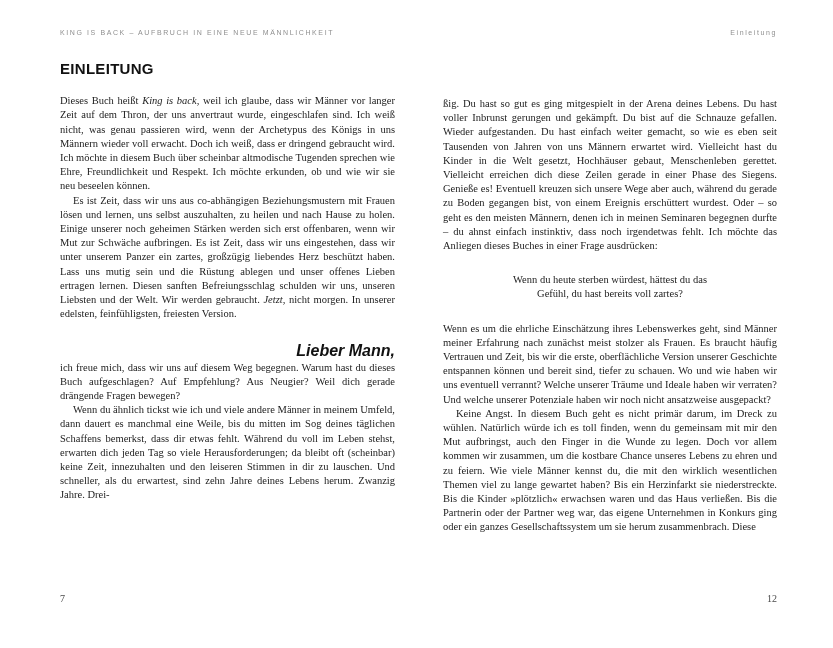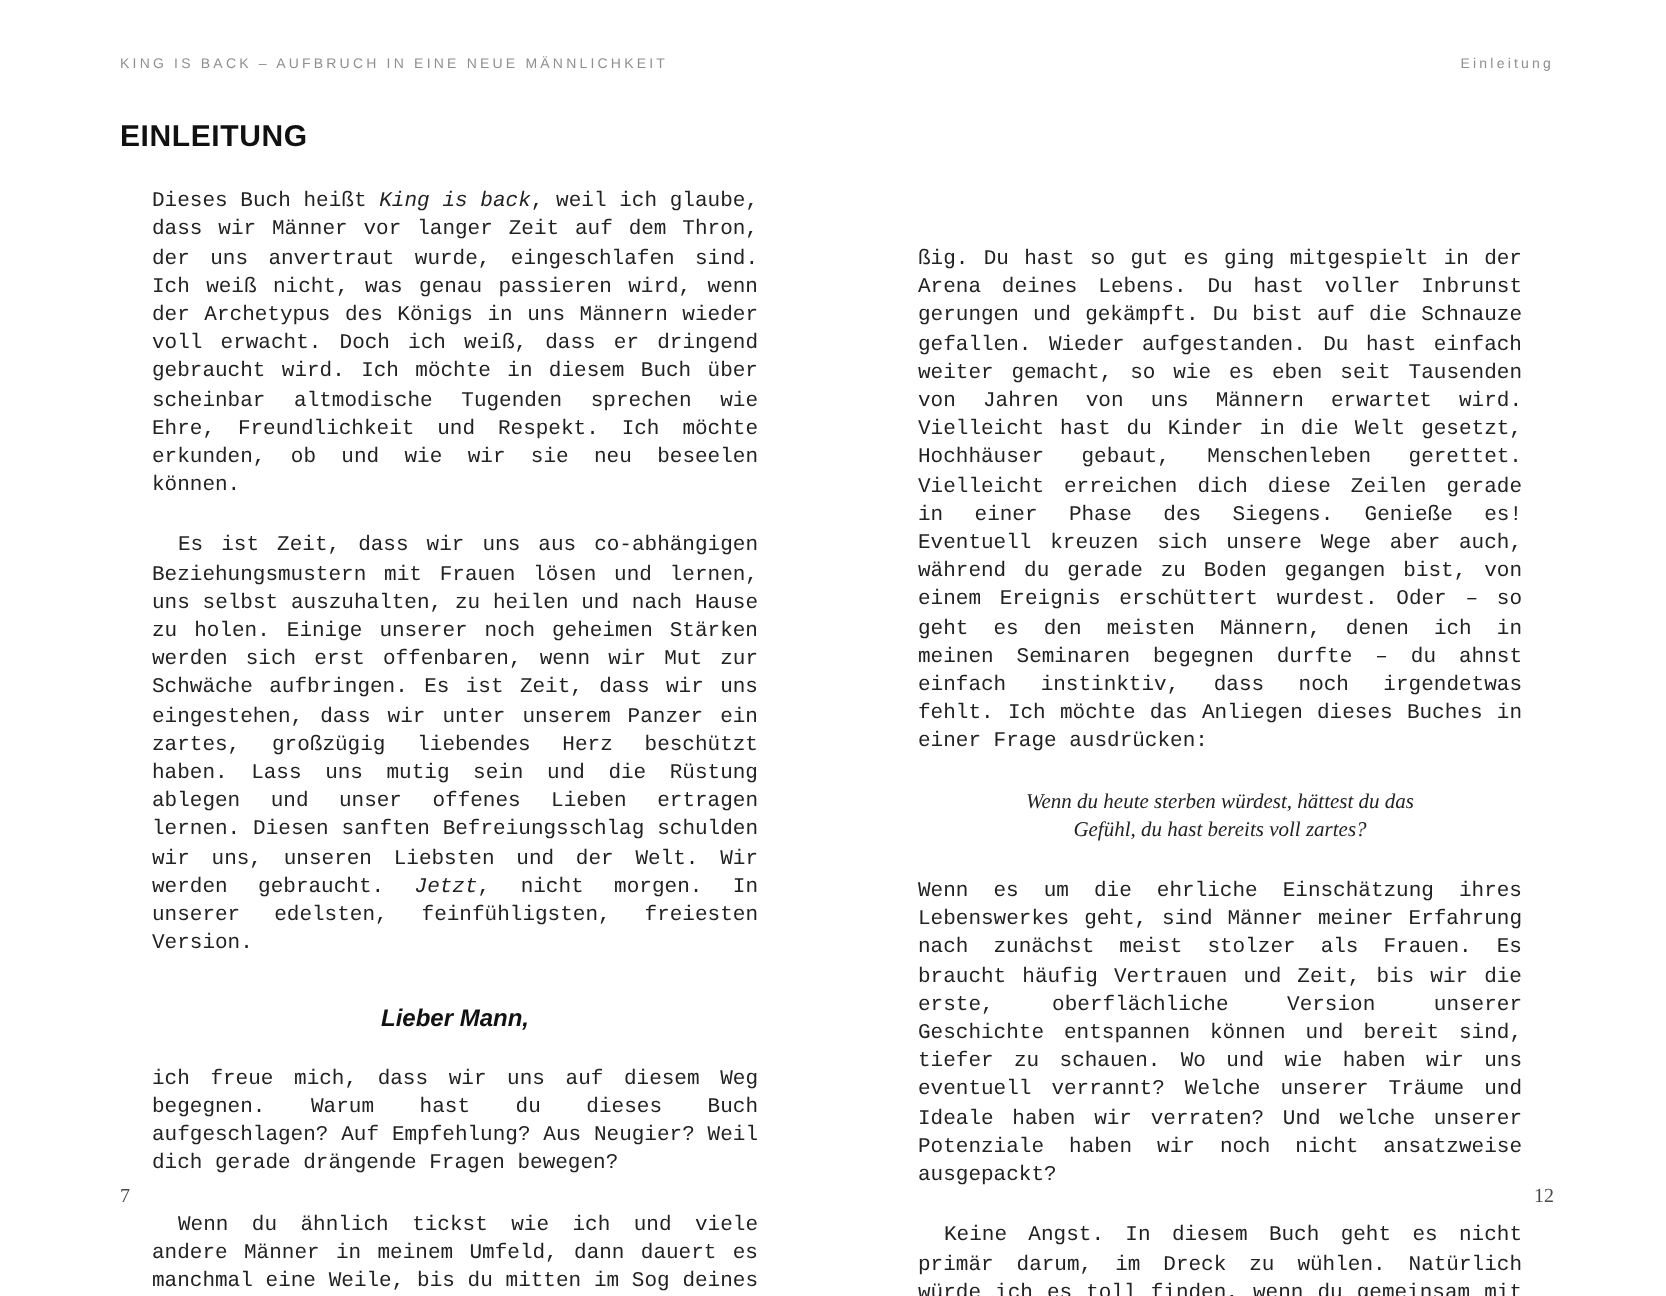--- a/index.html
+++ b/index.html
@@ -21,48 +21,47 @@
   .running-head.right { right: 56px; }
 
   .page-column {
     position: absolute;
     width: 335px;
     font-size: 10.5px;
     line-height: 14.2px;
     text-align: justify;
   }
   .page-column.left  { left: 60px;  top: 62px; }
-  .page-column.right { left: 443px; top: 107px; width: 334px; }
+  .page-column.right { left: 443px; top: 97px; width: 334px; }
 
   .chapter-title {
     font-family: "Liberation Sans", sans-serif;
     font-weight: bold;
     font-size: 15px;
     letter-spacing: 0.3px;
     color: #111111;
     margin: 0 0 18px 0;
     text-align: left;
   }
-  .para { margin: 16px; font-family: Liberation Mono, monospace; }
+  .para { margin: 0; }
   .para.indent { text-indent: 13px; }
   .em { font-style: italic; }
 
   .section-heading {
     font-family: "Liberation Sans", sans-serif;
     font-weight: bold;
     font-style: italic;
-    font-size: 12px;
+    font-size: 16px;
     color: #111111;
     margin: 23px 0 2px 0;
-    text-align: center;
+    text-align: right;
   }
   .quote-block {
-    font-style: italic;
     text-align: center;
-    margin: 0 0;
+    margin: 20px 0;
   }
   .page-number {
     position: absolute; top: 593px;
     font-size: 10px; color: #4a4a4a;
   }
   .page-number.left { left: 60px; }
   .page-number.right { right: 56px; }
 </style>
 </head>
 <body>

